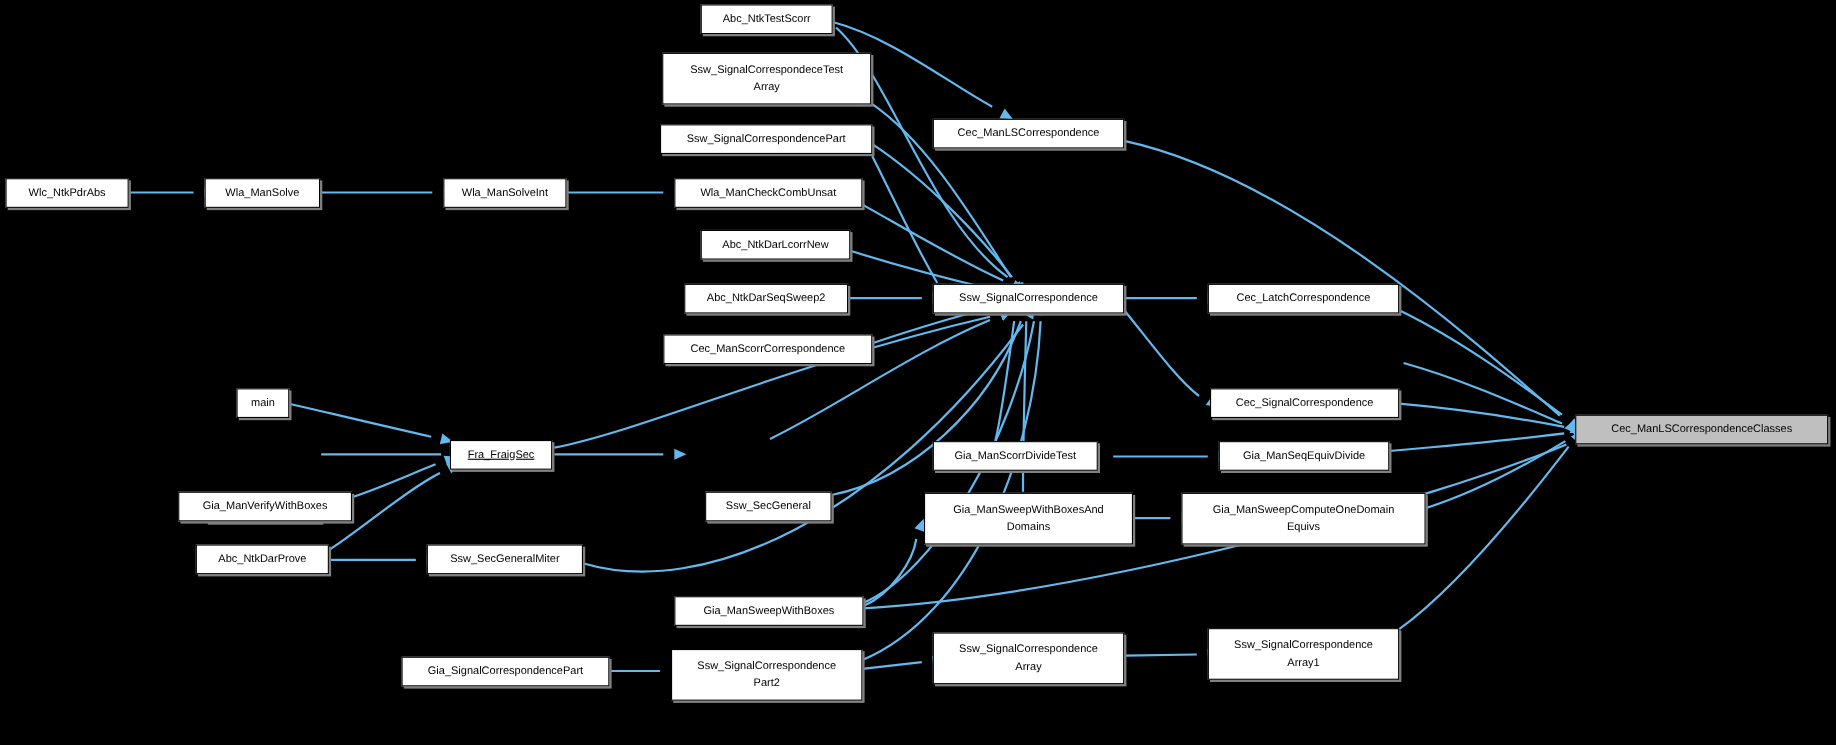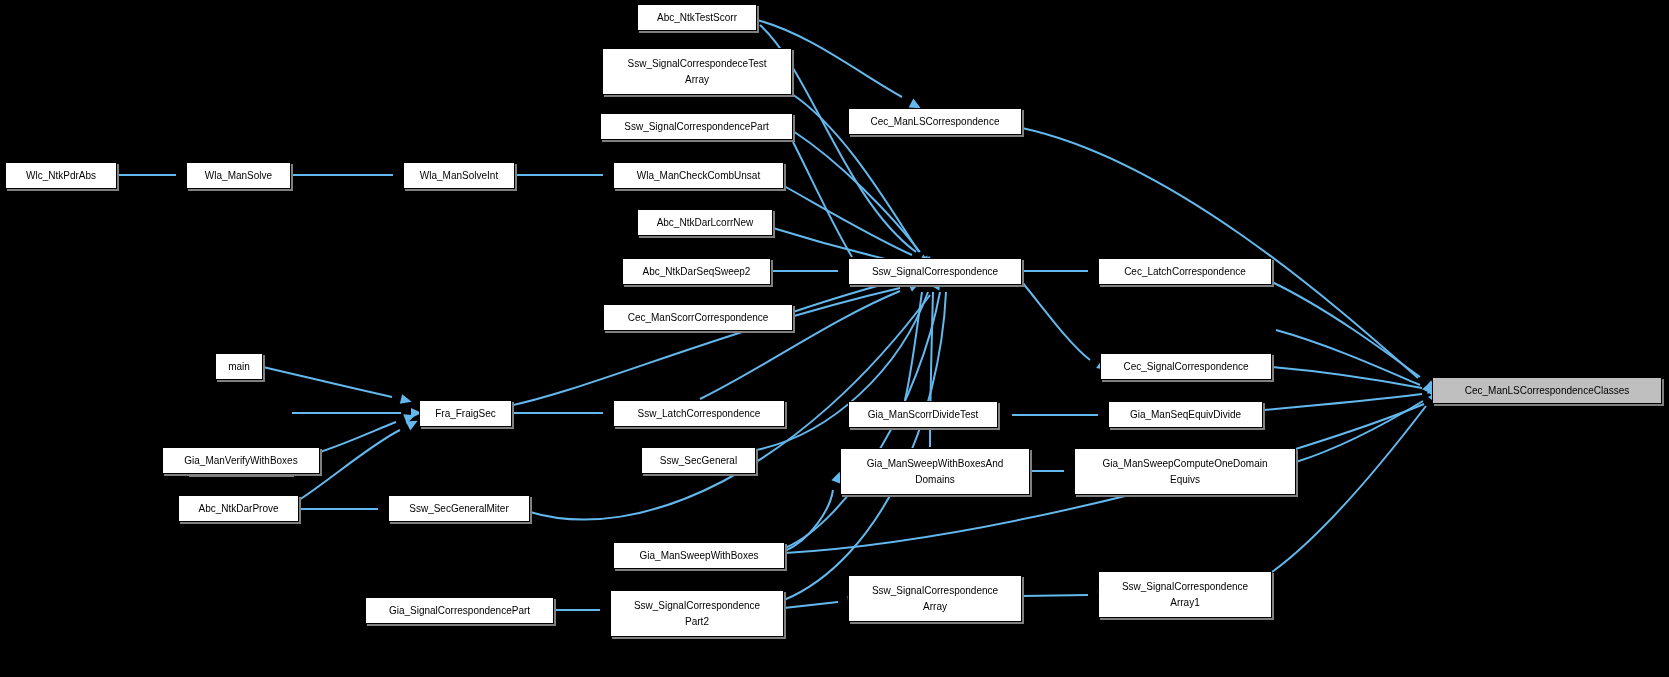--- a/index.html
+++ b/index.html
@@ -132,22 +132,21 @@
     <div class="node" style="left: 403px; top: 162px; width: 112px; height: 27px;">Wla_ManSolveInt</div>
     <div class="node" style="left: 613px; top: 162px; width: 171px; height: 27px;">Wla_ManCheckCombUnsat</div>
     <div class="node" style="left: 637px; top: 209px; width: 136px; height: 27px;">Abc_NtkDarLcorrNew</div>
     <div class="node" style="left: 622px; top: 258px; width: 149px; height: 27px;">Abc_NtkDarSeqSweep2</div>
     <div class="node" style="left: 848px; top: 258px; width: 174px; height: 27px;">Ssw_SignalCorrespondence</div>
     <div class="node" style="left: 1098px; top: 258px; width: 174px; height: 27px;">Cec_LatchCorrespondence</div>
     <div class="node" style="left: 603px; top: 304px; width: 190px; height: 27px;">Cec_ManScorrCorrespondence</div>
     <div class="node" style="left: 1100px; top: 353px; width: 172px; height: 27px;">Cec_SignalCorrespondence</div>
     <div class="node" style="left: 215px; top: 353px; width: 48px; height: 27px;">main</div>
     <div class="node highlight" style="left: 1432px; top: 377px; width: 230px; height: 27px;">Cec_ManLSCorrespondenceClasses</div>
-    <div class="node" style="left: 419px; top: 400px; width: 93px; height: 27px;">Fra_FraigSec</div>
-    <div class="node" style="left: 613px; top: 400px; width: 172px; height: 27px;">Ssw_LatchCorrespondence</div>
+    <div class="node" style="left: 409px; top: 400px; width: 93px; height: 27px; text-decoration: underline;">Fra_FraigSec</div>
     <div class="node" style="left: 187px; top: 400px; width: 105px; height: 27px; margin-top: 48px;">Abc_NtkDarSec</div>
     <div class="node" style="left: 848px; top: 401px; width: 150px; height: 27px; text-align: right;">Gia_ManScorrDivideTest</div>
     <div class="node" style="left: 1108px; top: 401px; width: 155px; height: 27px;">Gia_ManSeqEquivDivide</div>
     <div class="node" style="left: 162px; top: 447px; width: 158px; height: 27px;">Gia_ManVerifyWithBoxes</div>
     <div class="node" style="left: 641px; top: 447px; width: 115px; height: 27px;">Ssw_SecGeneral</div>
     <div class="node" style="left: 840px; top: 448px; width: 190px; height: 47px;">Gia_ManSweepWithBoxesAnd
 Domains</div>
     <div class="node" style="left: 1074px; top: 448px; width: 222px; height: 47px;">Gia_ManSweepComputeOneDomain
 Equivs</div>
     <div class="node" style="left: 178px; top: 495px; width: 121px; height: 27px;">Abc_NtkDarProve</div>

